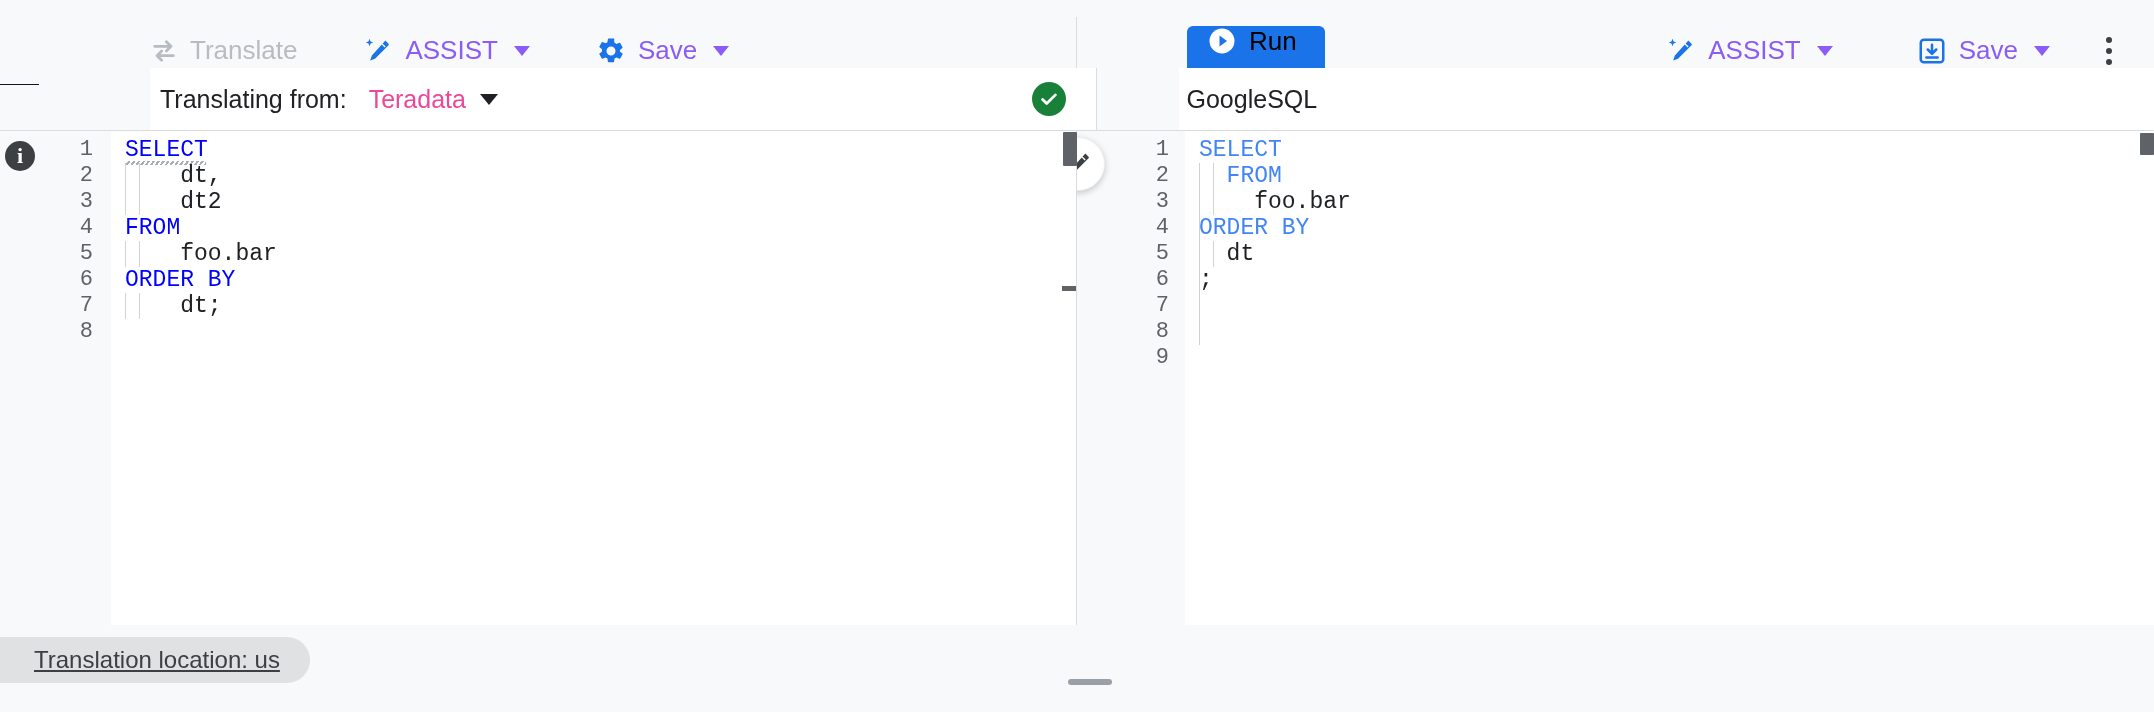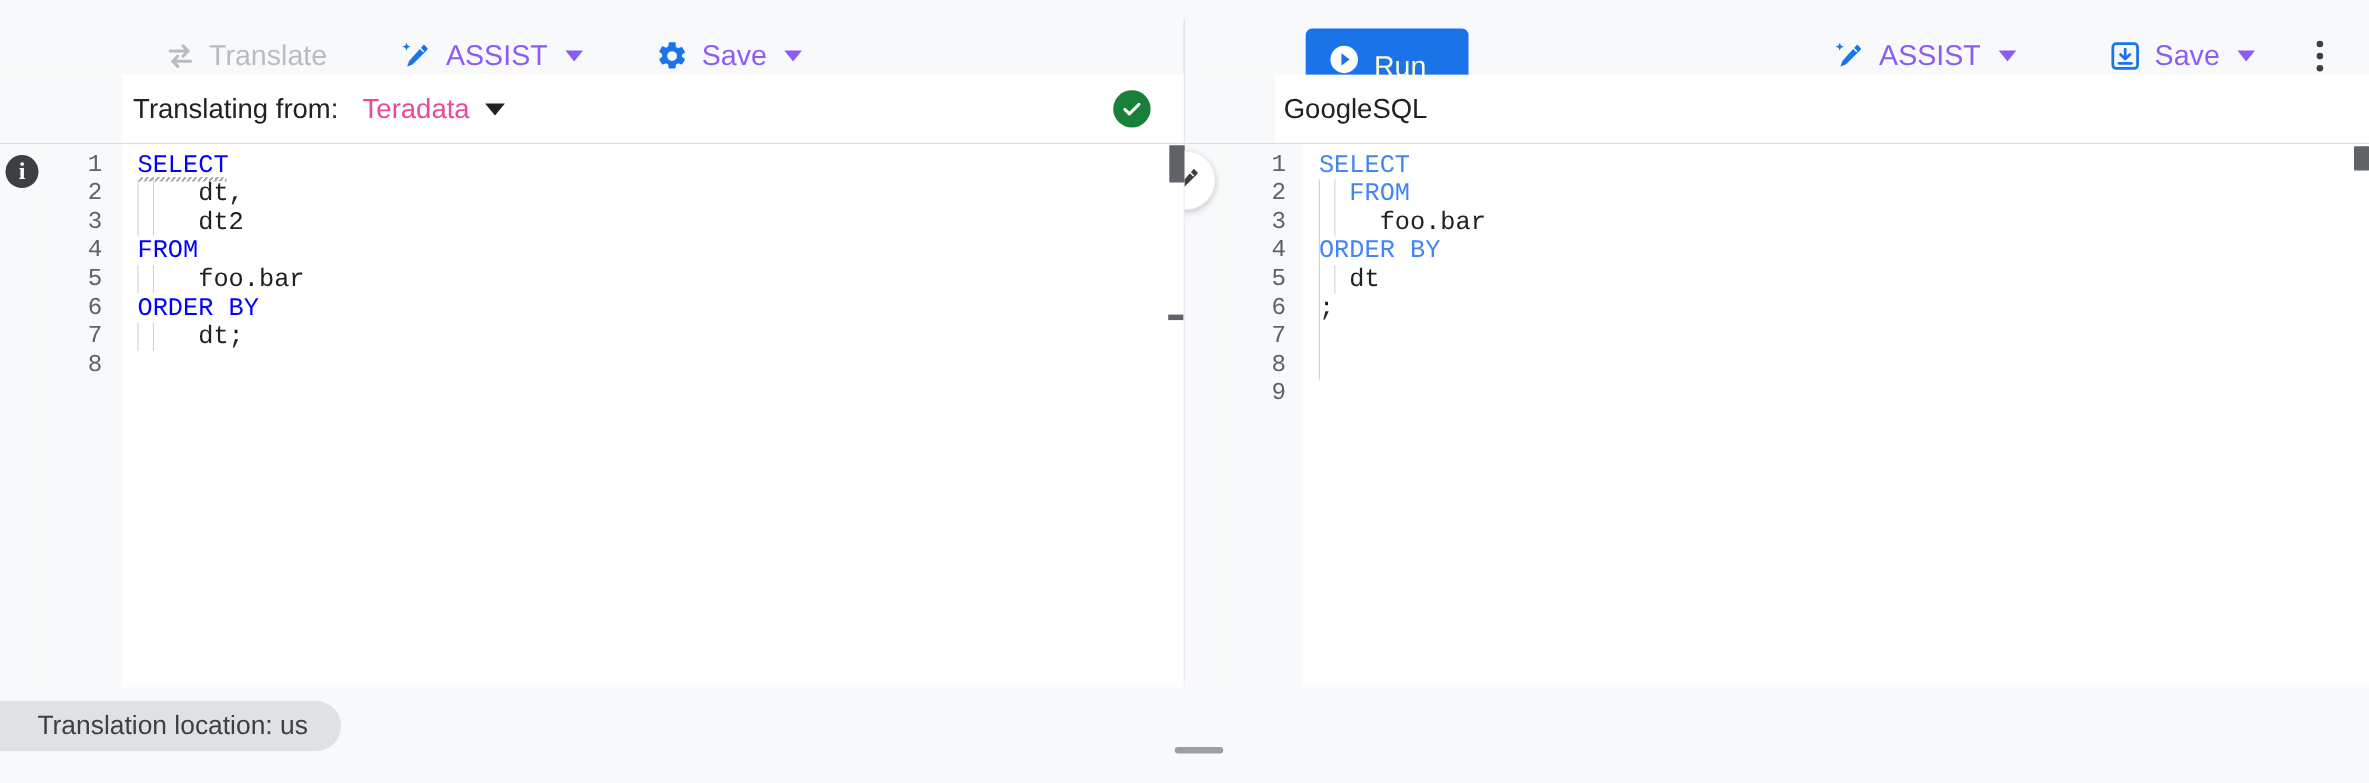--- a/index.html
+++ b/index.html
@@ -48,24 +48,24 @@
   .tb-btn .caret {
     display: inline-block; width: 0; height: 0;
     border-left: 8px solid transparent;
     border-right: 8px solid transparent;
     border-top: 10px solid currentColor;
     margin-left: 4px;
   }
   .tb-btn svg { display: block; }
 
   .run-btn {
-    display: flex; align-items: flex-end; gap: 12px;
-    background: #1a73e8; color: #fef9c3;
+    display: flex; align-items: flex-start; gap: 12px;
+    background: #1a73e8; color: #000000;
     border: none; border-radius: 6px;
-    height: 50px; padding: 0 38px 0 20px;
+    height: 50px; padding: 0 28px 0 20px;
     font-size: 26px; cursor: pointer;
     font-family: "Liberation Sans", sans-serif;
   }
   .spacer { flex: 1 1 auto; }
   .kebab {
     width: 46px; height: 46px; border-radius: 50%;
     display: flex; flex-direction: column; align-items: center;
     justify-content: center; gap: 5px; cursor: pointer;
     background: none; border: none; margin-left: 26px;
   }
@@ -75,20 +75,21 @@
   .dialect-row {
     position: absolute; left: 0; top: 68px;
     width: 2154px; height: 62px;
     display: flex;
   }
   .dialect-left {
     width: 1077px; height: 62px; background: #ffffff;
     border-right: 1px solid #dadce0;
     display: flex; align-items: center;
     position: relative;
+    margin-left: 39px;
   }
   .gutter-pad { width: 111px; height: 62px; background: #f8f9fa; flex: 0 0 111px; }
   .dialect-inner {
     flex: 1 1 auto; height: 62px; display: flex; align-items: center;
     padding: 0 30px 0 10px; background: #ffffff;
   }
   .dialect-label { font-size: 25px; color: #202124; }
   .dialect-select {
     display: flex; align-items: center; gap: 14px;
     margin-left: 22px; font-size: 25px; color: #ec4899;
@@ -218,20 +219,21 @@
     width: 2154px; height: 87px;
     background: #f8f9fa;
   }
   .loc-chip {
     position: absolute; left: 0; top: 12px;
     height: 46px; padding: 0 30px 0 34px;
     background: #e0e1e3; color: #3c4043;
     border-radius: 0 24px 24px 0;
     display: flex; align-items: center;
     font-size: 24px;
+    text-decoration: underline;
   }
   .drag-handle {
     position: absolute; left: 1068px; top: 54px;
     width: 44px; height: 6px; border-radius: 3px;
     background: #9aa0a6; cursor: ns-resize;
   }
 </style>
 </head>
 <body>
 

